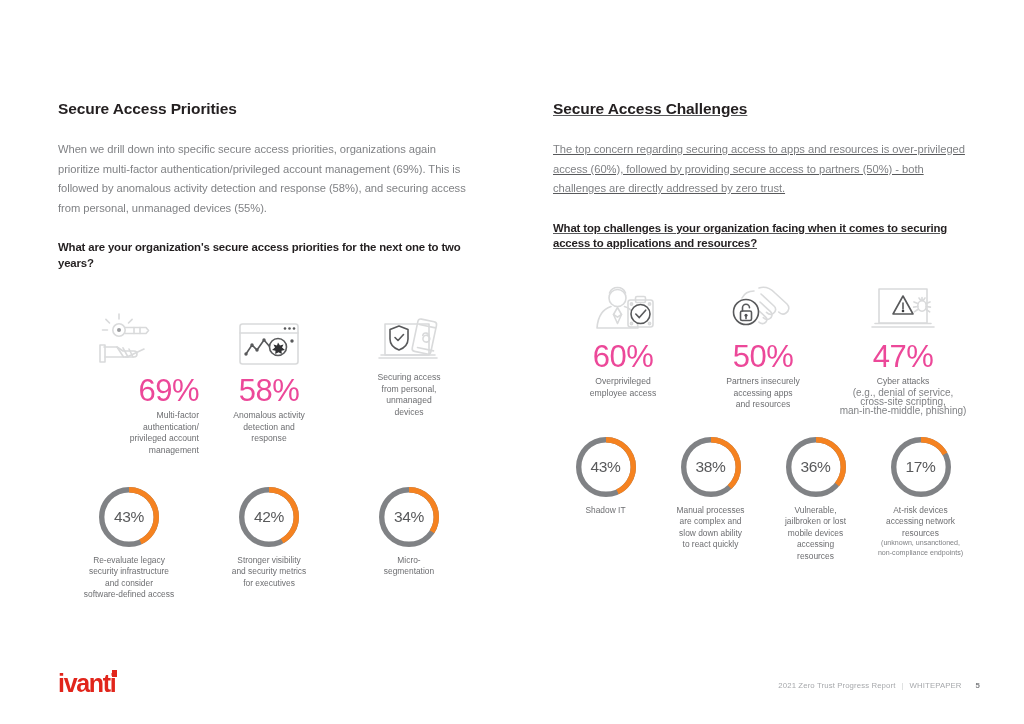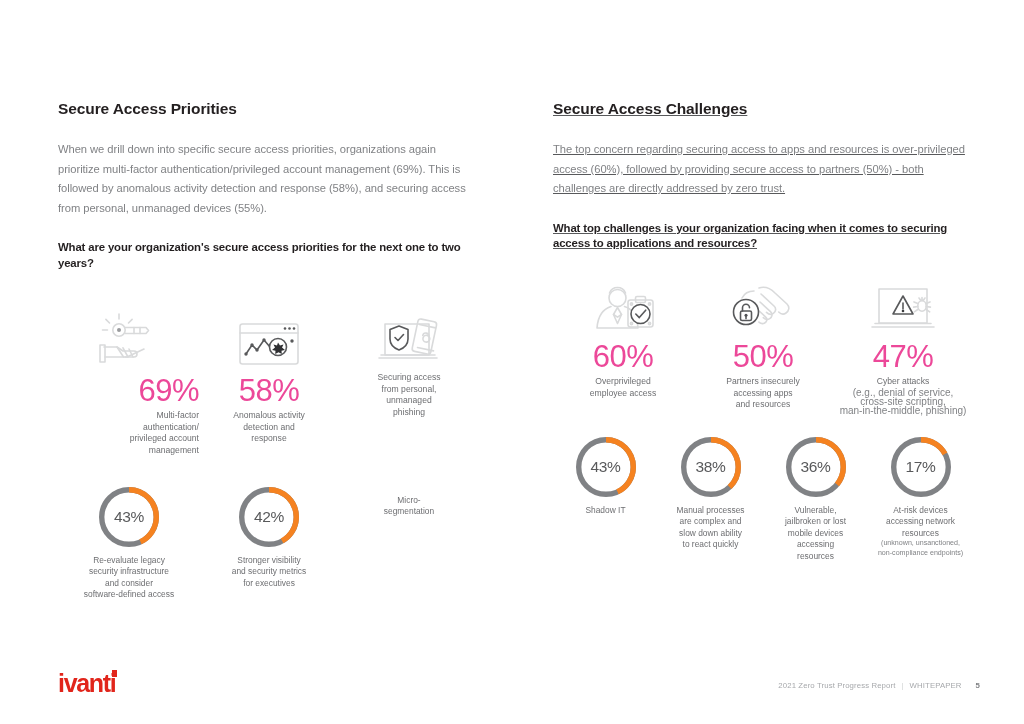--- a/index.html
+++ b/index.html
@@ -266,21 +266,21 @@
       <g class="ln-d" stroke="#4d4e52" stroke-width="1.8" fill="#ffffff">
         <path d="M24 12 L33 15.5 V25 c0 6 -5 9.5 -9 11 c-4 -1.5 -9 -5 -9 -11 V15.5 z"></path>
       </g>
       <path d="M20 23.5 l3 3 5.5 -6" class="ln-d" stroke="#2f3032" stroke-width="2.2" fill="none"></path>
     </svg>
         </div>
         <div class="stat-label">
           <span style="display:block">Securing access</span>
           <span style="display:block">from personal,</span>
           <span style="display:block">unmanaged</span>
-          <span style="display:block">phishing</span>
+          <span style="display:block">devices</span>
         </div>
       </div>
     </div>
 
   <div class="stat-row" id="left-donuts" style="left:59px; top:487px; width:420px;">
       <div class="donut-cell" style="width: 140px;">
         <div class="donut-wrap">
           <div class="donut">
             <svg width="60" height="60" viewBox="0 0 60 60">
               <circle cx="30" cy="30" r="27.3" fill="none" stroke="#808285" stroke-width="5.4"></circle>
@@ -306,20 +306,29 @@
             <div class="donut-val">42%</div>
           </div>
         </div>
         <div class="donut-label">
           <span style="display:block">Stronger visibility</span>
           <span style="display:block">and security metrics</span>
           <span style="display:block">for executives</span>
         </div>
       </div>
       <div class="donut-cell" style="width: 140px;">
+        <div class="donut-wrap">
+          <div class="donut">
+            <svg width="60" height="60" viewBox="0 0 60 60">
+              <circle cx="30" cy="30" r="27.3" fill="none" stroke="#808285" stroke-width="5.4"></circle>
+              <circle cx="30" cy="30" r="27.3" fill="none" stroke="#F58220" stroke-width="5.4" stroke-dasharray="58.32 113.21" transform="rotate(-90 30 30)"></circle>
+            </svg>
+            <div class="donut-val">34%</div>
+          </div>
+        </div>
         <div class="donut-label">
           <span style="display:block">Micro-</span>
           <span style="display:block">segmentation</span>
         </div>
       </div>
     </div>
 
   <div class="col col-right">
     <h2 class="section-title">Secure Access Challenges</h2>
     <p class="body-copy">The top concern regarding securing access to apps and resources is over-privileged access (60%), followed by providing secure access to partners (50%) - both challenges are directly addressed by zero trust.</p>

